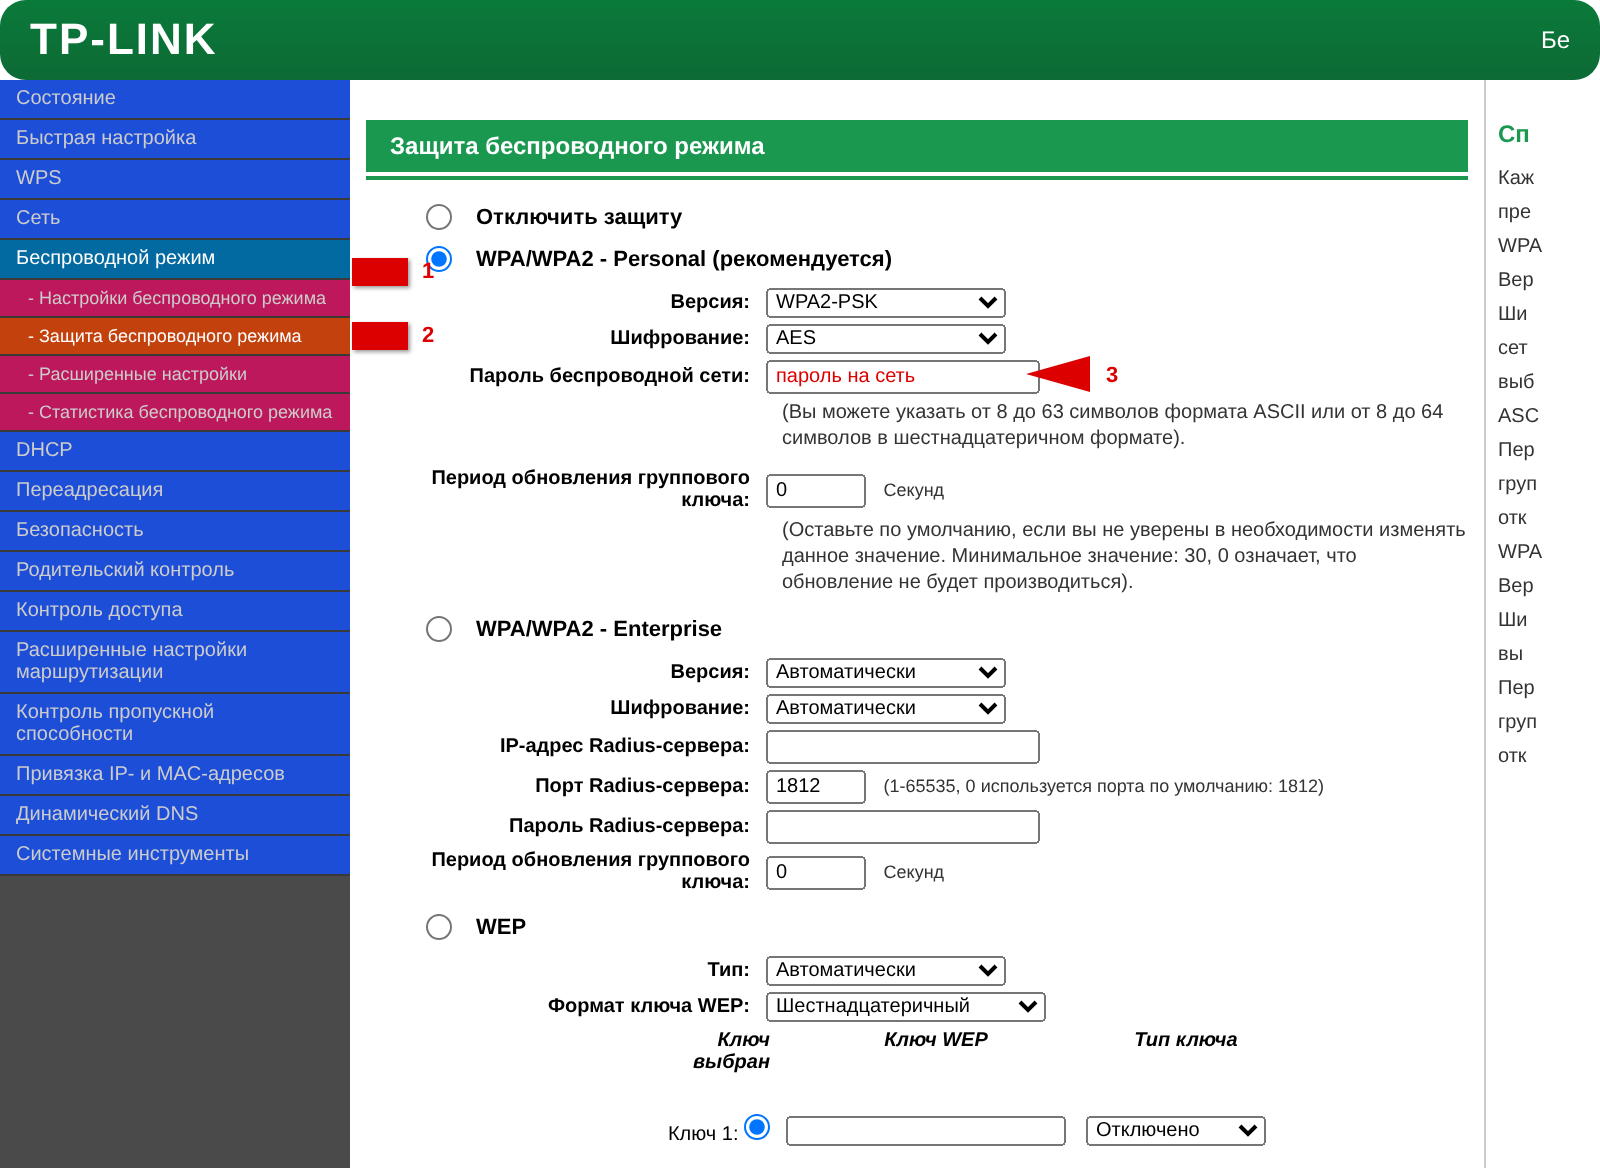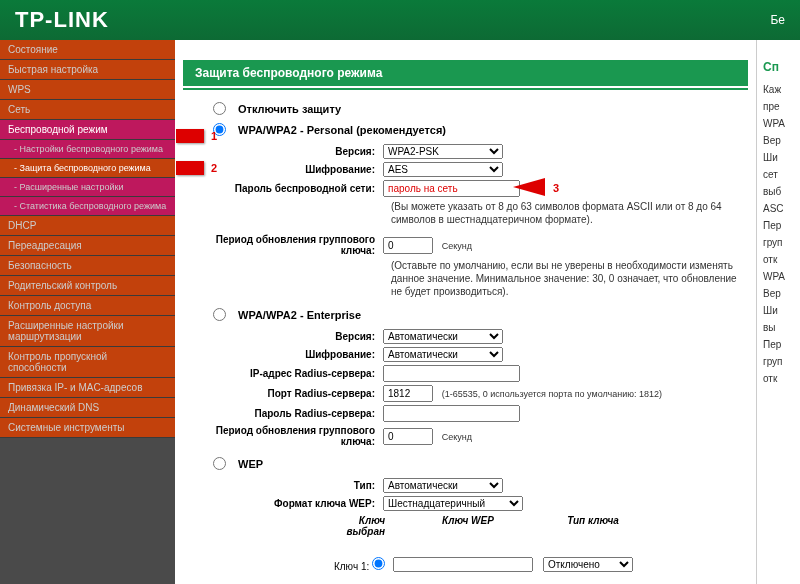--- a/index.html
+++ b/index.html
@@ -1,23 +1,23 @@
 <!DOCTYPE html>
 <html><head>
 <meta charset="utf-8">
 <style>
 * { box-sizing: border-box; margin: 0; padding: 0; }
 body { font-family: Arial, sans-serif; font-size: 11px; background: #fff; width: 800px; height: 584px; overflow: hidden; position: relative; }
-.header { background: linear-gradient(#0a7a3a, #0d6a34); height: 40px; display: flex; align-items: center; padding: 0 15px; color: #fff; justify-content: space-between; }
+.header { background: linear-gradient(#0a7a3a, #0d6a34); height: 40px; display: flex; align-items: center; padding: 0 15px; color: #fff; justify-content: space-between; border-radius: 13px; }
 .logo { font-size: 22px; font-weight: bold; letter-spacing: 1px; }
 .header-right { font-size: 12px; }
 .container { display: flex; height: calc(100% - 40px); }
 .sidebar { width: 175px; background: #4a4a4a; color: #ccc; font-size: 10px; overflow-y: auto; flex-shrink: 0; }
-.sidebar-item { padding: 4px 8px; border-bottom: 1px solid #3a3a3a; cursor: pointer; background: #c2410c; }
-.sidebar-item.active { background: #be185d; color: #fff; }
+.sidebar-item { padding: 4px 8px; border-bottom: 1px solid #3a3a3a; cursor: pointer; background: #1d4ed8; }
+.sidebar-item.active { background: #0369a1; color: #fff; }
 .sidebar-item.sub { padding-left: 14px; font-size: 9px; background: #be185d; }
 .sidebar-item.sub.active { background: #c2410c; color: #fff; }
 .main { flex: 1; padding: 0 8px 8px 8px; overflow-y: auto; position: relative; }
 .marker { position: absolute; background: #d00; box-shadow: 1px 1px 2px rgba(0,0,0,0.4); }
 .marker.m1 { left: 176px; top: 129px; width: 28px; height: 14px; }
 .marker.m2 { left: 176px; top: 161px; width: 28px; height: 14px; }
 .marker.m3 { position: absolute; width: 0; height: 0; border-top: 9px solid transparent; border-bottom: 9px solid transparent; border-right: 32px solid #d00; background: transparent; box-shadow: none; }
 .marker-num { color: #d00; font-weight: bold; font-size: 11px; position: absolute; }
 .page-title { background: #1a9850; color: #fff; padding: 6px 12px; font-size: 12px; font-weight: bold; margin-top: 20px; }
 .divider { border: none; border-top: 2px solid #1a9850; margin: 2px 0 12px 0; }
@@ -25,21 +25,21 @@
 .radio-row input[type=radio] { margin-right: 4px; }
 .radio-label { font-weight: bold; font-size: 11px; }
 .form-row { display: flex; align-items: center; margin: 3px 0; }
 .form-label { width: 200px; text-align: right; padding-right: 8px; font-size: 10px; font-weight: bold; }
 .form-input { font-size: 10px; }
 .form-input select { width: 120px; font-size: 10px; }
 .form-input input[type=text] { width: 137px; font-size: 10px; padding: 1px 3px; }
 .note { font-size: 10px; color: #333; margin-left: 208px; max-width: 420px; line-height: 1.3; }
 .note-inline { font-size: 9px; color: #333; margin-left: 6px; }
 .password-input { color: #d00; }
-.rightbar { width: 44px; border-left: 1px solid #ccc; padding: 20px 4px 4px 6px; font-size: 10px; color: #333; overflow: hidden; flex-shrink: 0; }
+.rightbar { width: 58px; border-left: 1px solid #ccc; padding: 20px 4px 4px 6px; font-size: 10px; color: #333; overflow: hidden; flex-shrink: 0; }
 .rightbar .rtitle { color: #1a9850; font-weight: bold; margin-bottom: 10px; font-size: 12px; }
 .rightbar .ritem { margin: 6px 0; white-space: nowrap; }
 .wep-keys { margin-left: 140px; }
 .wep-header { display: flex; font-weight: bold; font-size: 10px; margin: 4px 0; font-style: italic; }
 .wep-header .c1 { width: 70px; text-align: right; padding-right: 8px; }
 .wep-header .c2 { width: 150px; text-align: center; }
 .wep-header .c3 { width: 100px; text-align: center; }
 .wep-row { display: flex; align-items: flex-end; margin: 20px 0; }
 .wep-row .c1 { width: 70px; text-align: right; padding-right: 8px; font-size: 10px; }
 .wep-row .c2 { width: 150px; }

